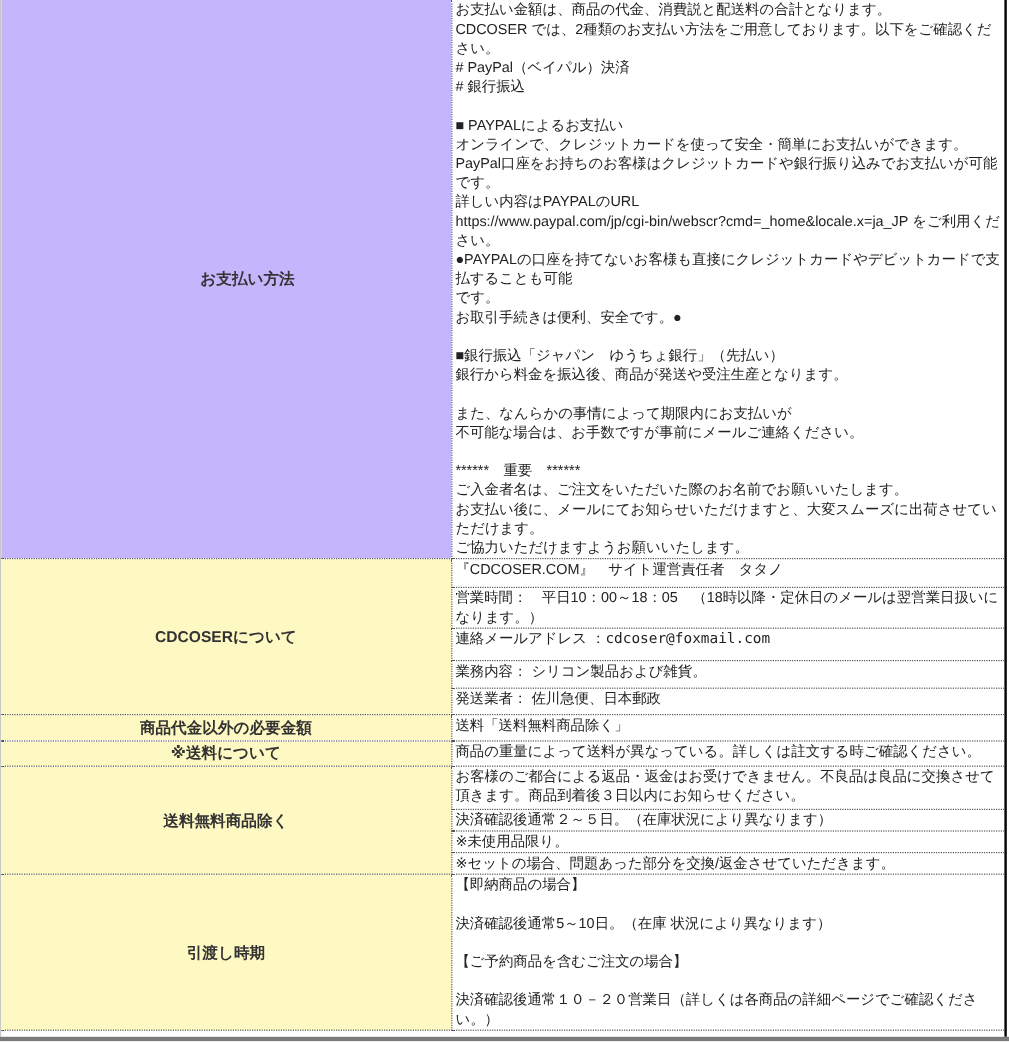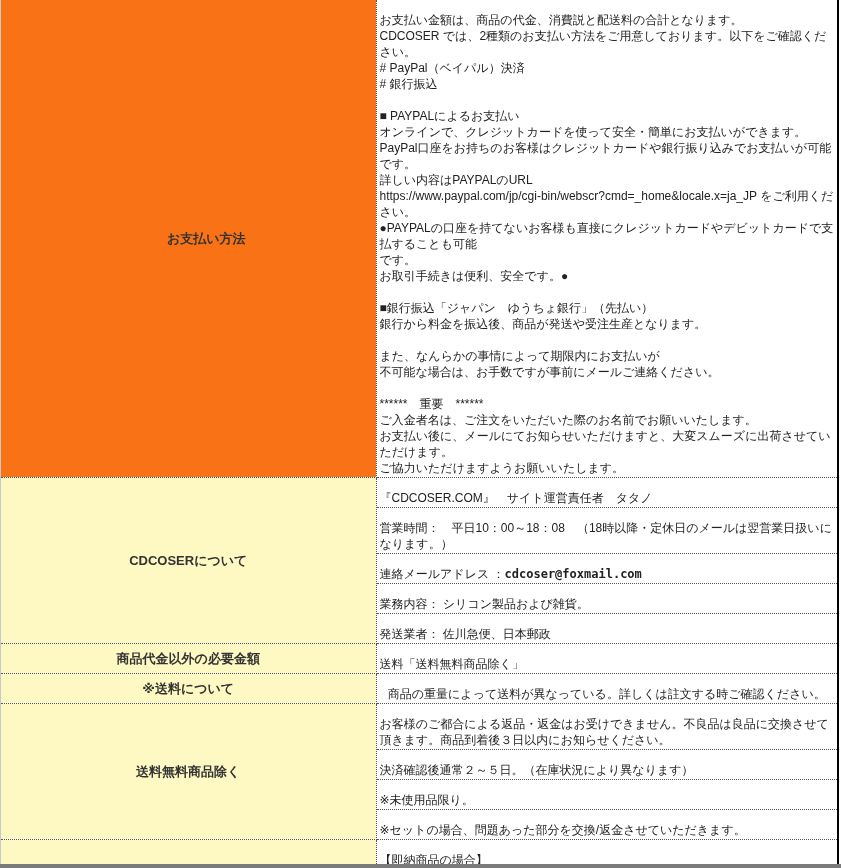--- a/index.html
+++ b/index.html
@@ -36,44 +36,44 @@
   .info-table th {
     width:375px;
     background:#fef9c3;
     font-weight:bold;
     font-size:13px;
     text-align:center;
     vertical-align:middle;
     padding:0 4px;
     color:#333333;
   }
-  .info-table th.white-bg { background:#f97316;padding-left:40px; }
+  .info-table th.white-bg { background:#c4b5fd;padding-left:40px; }
   .info-table td {
     vertical-align:top;
-    padding:12px 3px 1px 3px;
+    padding:0 3px 1px 3px;
     background:#ffffff;
   }
   .pre { white-space:pre-line; }
 
   
   .h-payment   { height:396px; }
   .h-about-1   { height:24px;margin-top:24px; }
   .h-about-2   { height:25px; }
   .h-about-3   { height:27px; }
   .h-about-4   { height:23px; }
   .h-about-5   { height:22px; }
   .h-extra     { height:22px; }
-  .h-shipnote  { height:21px;text-align:center; }
+  .h-shipnote  { height:21px; }
   .h-def-1     { height:36px; }
   .h-def-2     { height:17px; }
   .h-def-3     { height:15px; }
   .h-def-4     { height:16px; }
   .h-delivery  { height:124px; }
 
-  .email { font-weight:bold; font-family:"DejaVu Sans Mono","Liberation Mono",monospace; font-size:12px; }
+  .email { font-weight:normal; font-family:"DejaVu Sans Mono","Liberation Mono",monospace; font-size:12px; }
   .bottom-bar {
     position:absolute; left:0; bottom:0;
     width:841px; height:4px;
     background:#7b7b7b;
   }
 </style>
 </head>
 <body>
 
 <div class="page">
@@ -107,21 +107,21 @@
 ご入金者名は、ご注文をいただいた際のお名前でお願いいたします。
 お支払い後に、メールにてお知らせいただけますと、大変スムーズに出荷させていただけます。
 ご協力いただけますようお願いいたします。</td>
       </tr>
 
       <tr>
         <th rowspan="5">CDCOSERについて</th>
         <td class="h-about-1">『CDCOSER.COM』　サイト運営責任者　タタノ</td>
       </tr>
       <tr>
-        <td class="h-about-2">営業時間：　平日10：00～18：08　（18時以降・定休日のメールは翌営業日扱いになります。）</td>
+        <td class="h-about-2">営業時間：　平日10：00～18：05　（18時以降・定休日のメールは翌営業日扱いになります。）</td>
       </tr>
       <tr>
         <td class="h-about-3">
           <span>連絡メールアドレス ：</span><span class="email">cdcoser@foxmail.com</span>
         </td>
       </tr>
       <tr>
         <td class="h-about-4">業務内容： シリコン製品および雑貨。</td>
       </tr>
       <tr>

